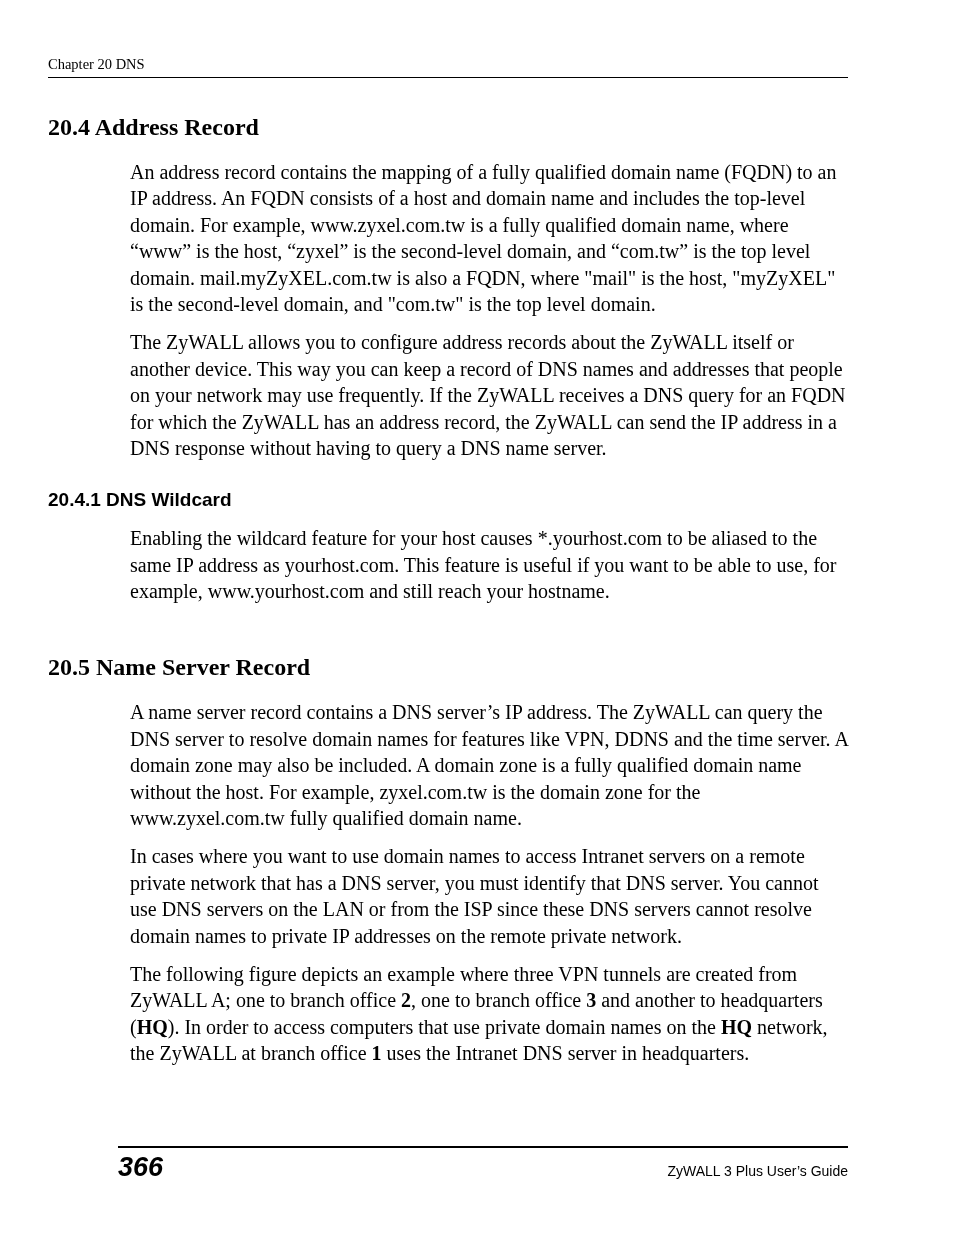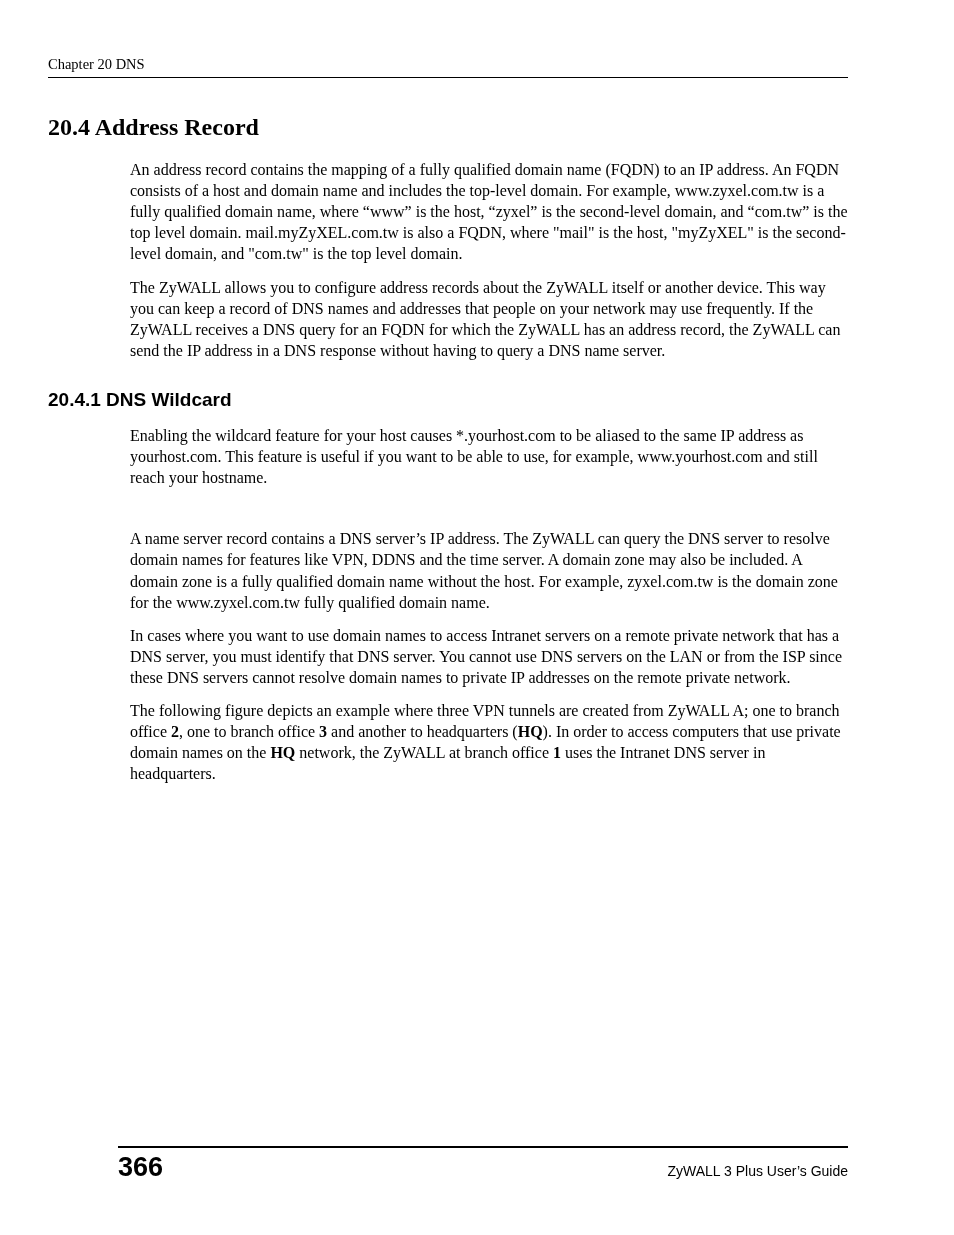--- a/index.html
+++ b/index.html
@@ -34,21 +34,21 @@
       font-family: Arial, Helvetica, sans-serif;
       font-weight: bold;
       font-size: 19px;
       margin-top: 28px;
       margin-bottom: 14px;
     }
     .body-indent {
       margin-left: 82px;
     }
     .para {
-      font-size: 16px;
+      font-size: 20px;
       line-height: 1.32;
       margin-bottom: 12px;
     }
     .section-gap {
       height: 28px;
     }
     
     .b { font-weight: bold; }
     
     .footer-wrap {
@@ -64,20 +64,21 @@
     }
     .footer-line {
       display: flex;
       justify-content: space-between;
       align-items: flex-end;
     }
     .page-num {
       font-family: Arial, Helvetica, sans-serif;
       font-weight: bold;
       font-size: 27px;
+      font-style: italic;
     }
     .guide-name {
       font-family: Arial, Helvetica, sans-serif;
       font-size: 14px;
       padding-bottom: 4px;
     }
   </style>
 </head>
 <body>
 
@@ -91,20 +92,21 @@
     <p class="para">The ZyWALL allows you to configure address records about the ZyWALL itself or another device. This way you can keep a record of DNS names and addresses that people on your network may use frequently. If the ZyWALL receives a DNS query for an FQDN for which the ZyWALL has an address record, the ZyWALL can send the IP address in a DNS response without having to query a DNS name server.</p>
   </div>
 
   <div class="h2">20.4.1  DNS Wildcard</div>
   <div class="body-indent">
     <p class="para">Enabling the wildcard feature for your host causes *.yourhost.com to be aliased to the same IP address as yourhost.com. This feature is useful if you want to be able to use, for example, www.yourhost.com and still reach your hostname.</p>
   </div>
 
   <div class="section-gap"></div>
 
+  <div class="h1">20.5  Name Server Record</div>
   <div class="body-indent">
     <p class="para">A name server record contains a DNS server’s IP address. The ZyWALL can query the DNS server to resolve domain names for features like VPN, DDNS and the time server. A domain zone may also be included. A domain zone is a fully qualified domain name without the host. For example, zyxel.com.tw is the domain zone for the www.zyxel.com.tw fully qualified domain name.</p>
   </div>
 
   <div class="body-indent">
     <p class="para">In cases where you want to use domain names to access Intranet servers on a remote private network that has a DNS server, you must identify that DNS server. You cannot use DNS servers on the LAN or from the ISP since these DNS servers cannot resolve domain names to private IP addresses on the remote private network.</p>
     <p class="para">
       <span>The following figure depicts an example where three VPN tunnels are created from ZyWALL A; one to branch office </span><span class="b">2</span><span>, one to branch office </span><span class="b">3</span><span> and another to headquarters (</span><span class="b">HQ</span><span>). In order to access computers that use private domain names on the </span><span class="b">HQ</span><span> network, the ZyWALL at branch office </span><span class="b">1</span><span> uses the Intranet DNS server in headquarters.</span>
     </p>
   </div>

